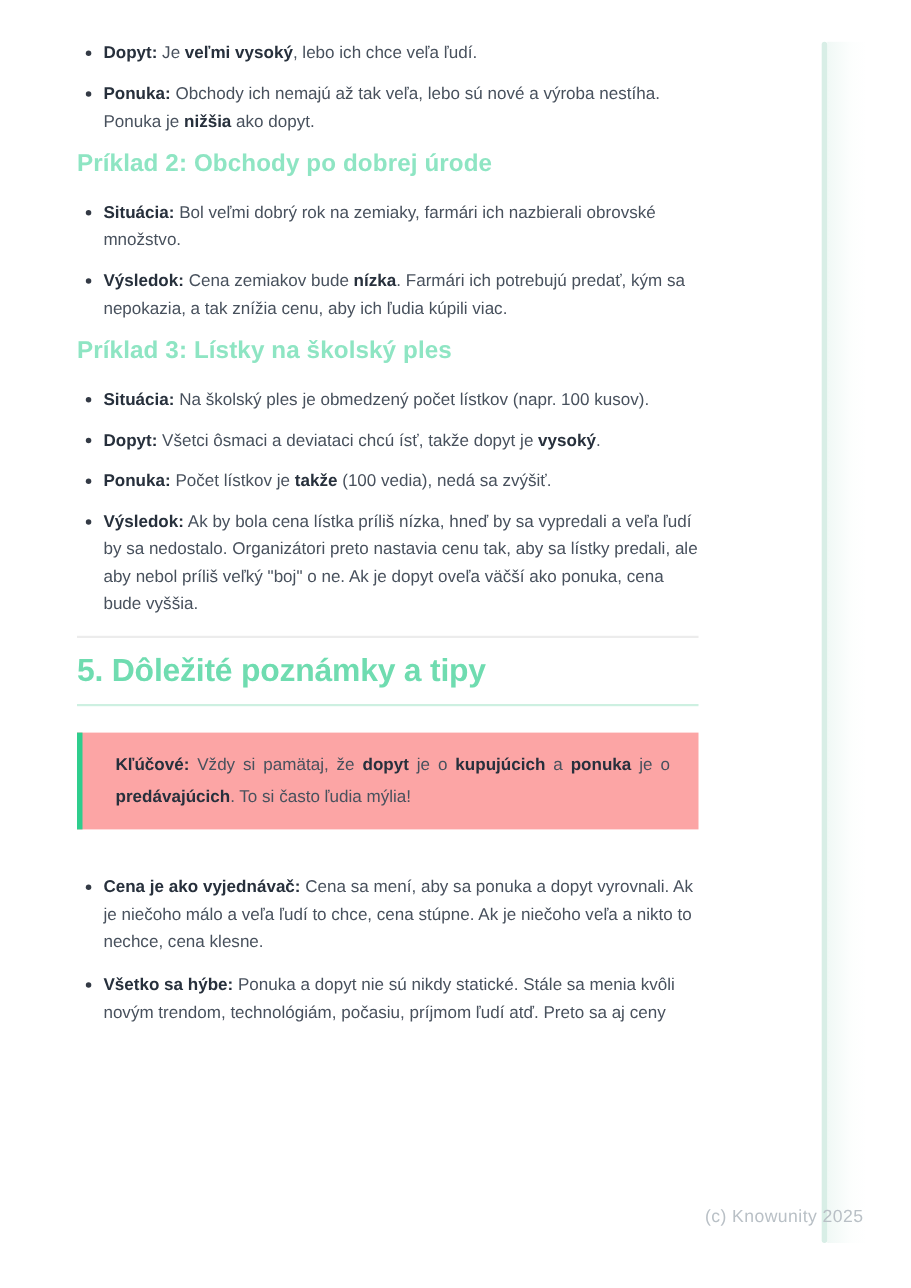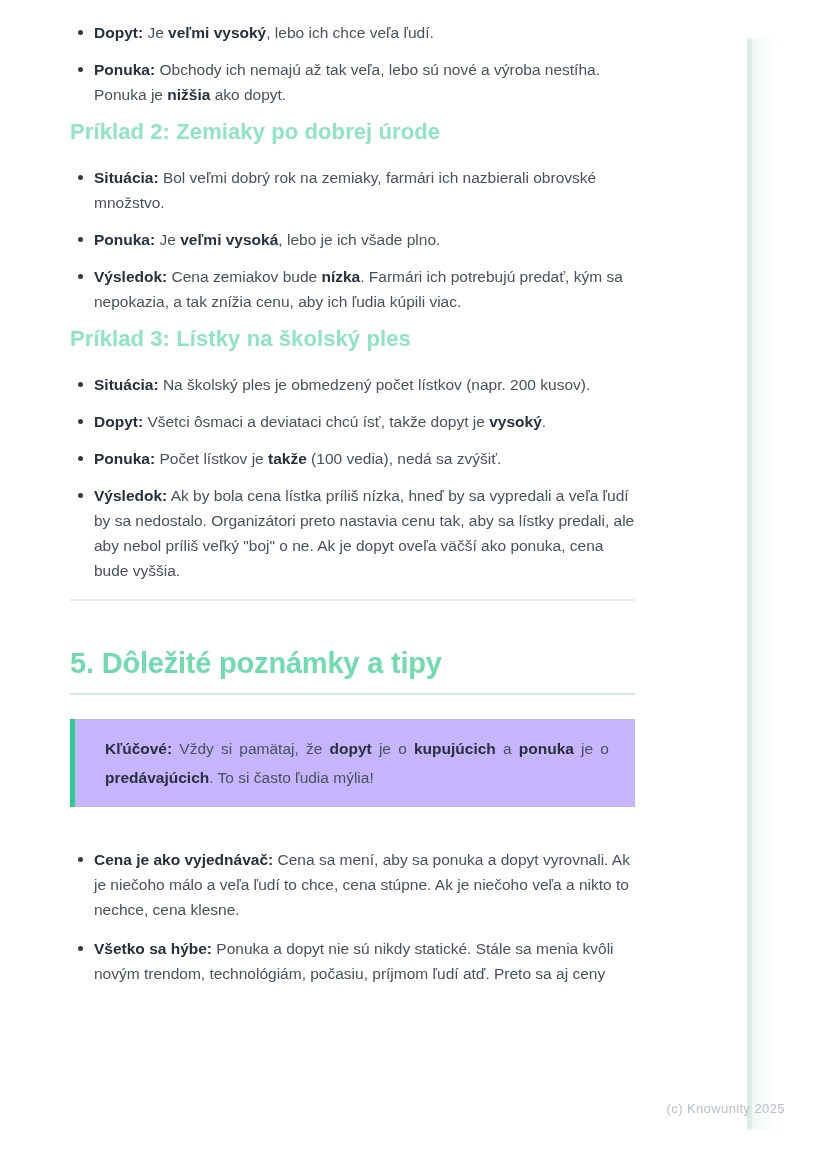--- a/index.html
+++ b/index.html
@@ -14,21 +14,21 @@
     overflow: hidden;
     font-family: "Liberation Sans", sans-serif;
     color: #48515d;
     -webkit-font-smoothing: antialiased;
   }
   .content {
     position: absolute;
     left: 70px;
     top: 0;
     width: 565px;
-    padding-top: 20px;
+    padding-top: 36px;
     box-sizing: border-box;
   }
   ul.bullets {
     list-style: none;
     margin: 0;
     padding: 0;
   }
   ul.bullets li {
     position: relative;
     padding-left: 24px;
@@ -55,32 +55,32 @@
     font-weight: 700;
     color: #8ee5c3;
     letter-spacing: 0.1px;
   }
   hr.divider {
     border: none;
     border-top: 2px solid #ececec;
     margin: 16px 0 0 0;
   }
   h1.main-title {
-    margin: 44px 0 0 0;
+    margin: 12px 0 0 0;
     font-size: 29px;
     line-height: 36px;
     font-weight: 700;
     color: #6fdcb0;
     padding-bottom: 12px;
     border-bottom: 2px solid #cdf0e1;
     letter-spacing: -0.2px;
   }
   .callout {
     margin-top: 24px;
-    background: #c4b5fd;
+    background: #fca5a5;
     border-left: 5px solid #2ecd8d;
     padding: 15px 26px 15px 30px;
     box-sizing: border-box;
   }
   .callout p {
     margin: 0;
     font-size: 15.5px;
     line-height: 29px;
     text-align: justify;
     color: #48515d;
@@ -102,48 +102,47 @@
     top: 38px;
     width: 36px;
     height: 1092px;
     background: linear-gradient(to right, rgba(216,238,230,0.38), rgba(245,251,249,0.25) 60%, rgba(255,255,255,0));
     pointer-events: none;
   }
   .footer-note {
     position: absolute;
     right: 43px;
     bottom: 55px;
-    font-size: 13px;
+    font-size: 16px;
     letter-spacing: 0.4px;
     color: #b9c0c6;
   }
 </style>
 </head>
 <body>
 
 <div class="accent-line"></div>
 <div class="accent-glow"></div>
 
 <div class="content">
 
   <ul class="bullets">
       <li><strong>Dopyt:</strong><span> Je </span><strong>veľmi vysoký</strong><span>, lebo ich chce veľa ľudí.</span></li>
       <li><strong>Ponuka:</strong><span> Obchody ich nemajú až tak veľa, lebo sú nové a výroba nestíha. Ponuka je </span><strong>nižšia</strong><span> ako dopyt.</span></li>
     </ul>
 
-  <h3 class="section-title">Príklad 2: Zemiaky po dobrej úrode</h3>
+  <h3 class="section-title">Príklad 2: Obchody po dobrej úrode</h3>
   <ul class="bullets">
       <li><strong>Situácia:</strong><span> Bol veľmi dobrý rok na zemiaky, farmári ich nazbierali obrovské množstvo.</span></li>
-      <li><strong>Ponuka:</strong><span> Je </span><strong>veľmi vysoká</strong><span>, lebo je ich všade plno.</span></li>
       <li><strong>Výsledok:</strong><span> Cena zemiakov bude </span><strong>nízka</strong><span>. Farmári ich potrebujú predať, kým sa nepokazia, a tak znížia cenu, aby ich ľudia kúpili viac.</span></li>
     </ul>
 
   <h3 class="section-title">Príklad 3: Lístky na školský ples</h3>
   <ul class="bullets">
-      <li><strong>Situácia:</strong><span> Na školský ples je obmedzený počet lístkov (napr. 200 kusov).</span></li>
+      <li><strong>Situácia:</strong><span> Na školský ples je obmedzený počet lístkov (napr. 100 kusov).</span></li>
       <li><strong>Dopyt:</strong><span> Všetci ôsmaci a deviataci chcú ísť, takže dopyt je </span><strong>vysoký</strong><span>.</span></li>
       <li><strong>Ponuka:</strong><span> Počet lístkov je </span><strong>takže</strong><span> (100 vedia), nedá sa zvýšiť.</span></li>
       <li><strong>Výsledok:</strong><span> Ak by bola cena lístka príliš nízka, hneď by sa vypredali a veľa ľudí by sa nedostalo. Organizátori preto nastavia cenu tak, aby sa lístky predali, ale aby nebol príliš veľký "boj" o ne. Ak je dopyt oveľa väčší ako ponuka, cena bude vyššia.</span></li>
     </ul>
 
   <hr class="divider">
 
   <h1 class="main-title">5. Dôležité poznámky a tipy</h1>
 
   <div class="callout">

